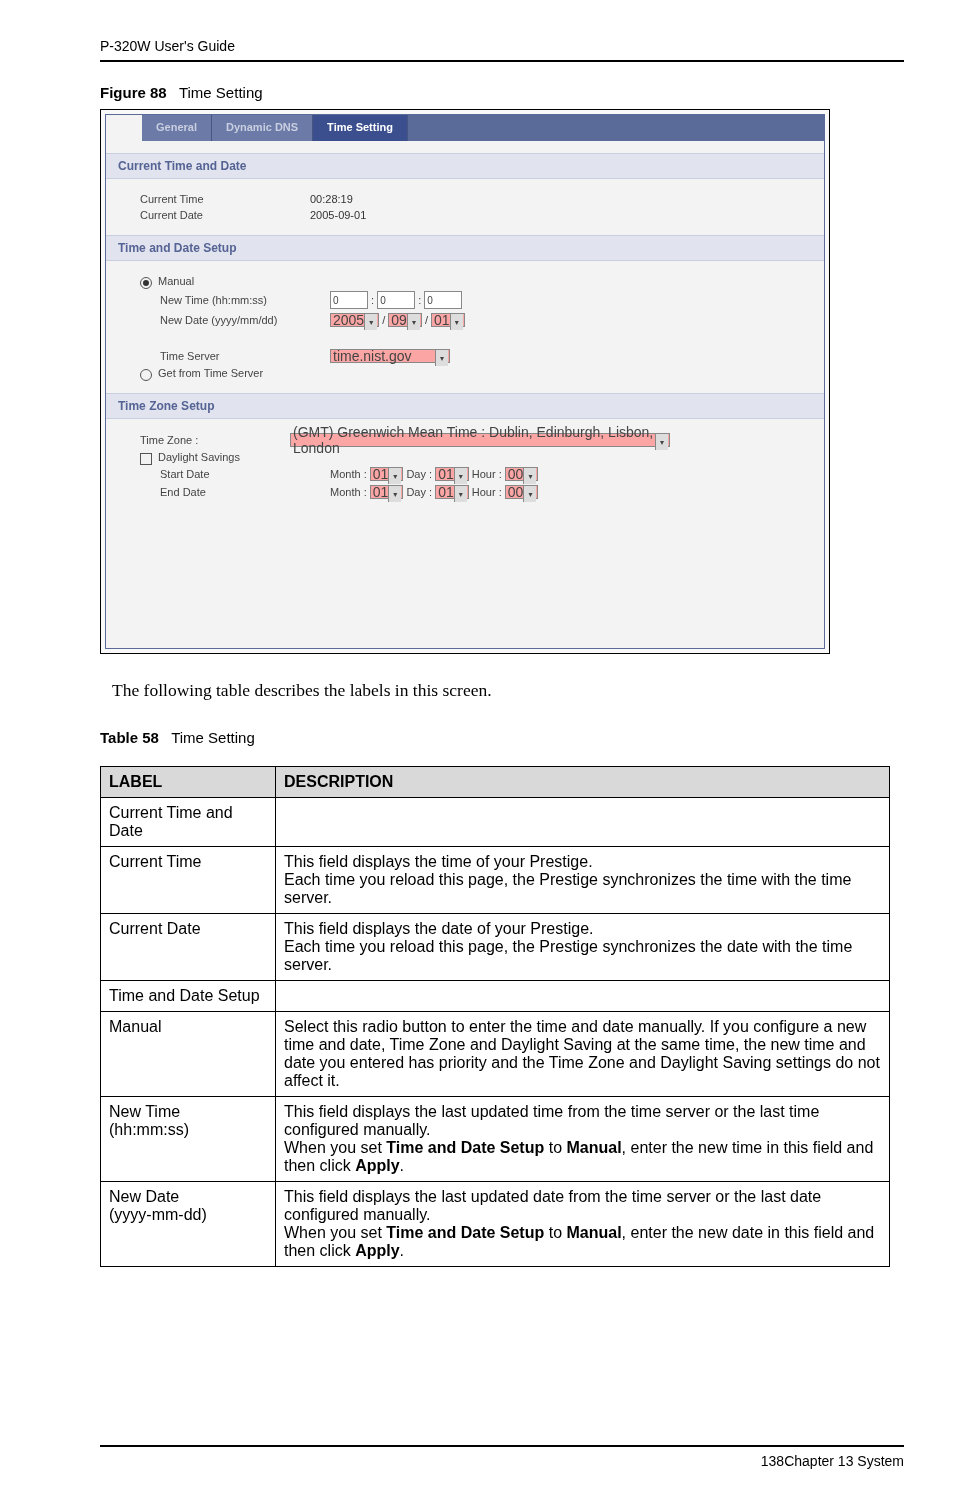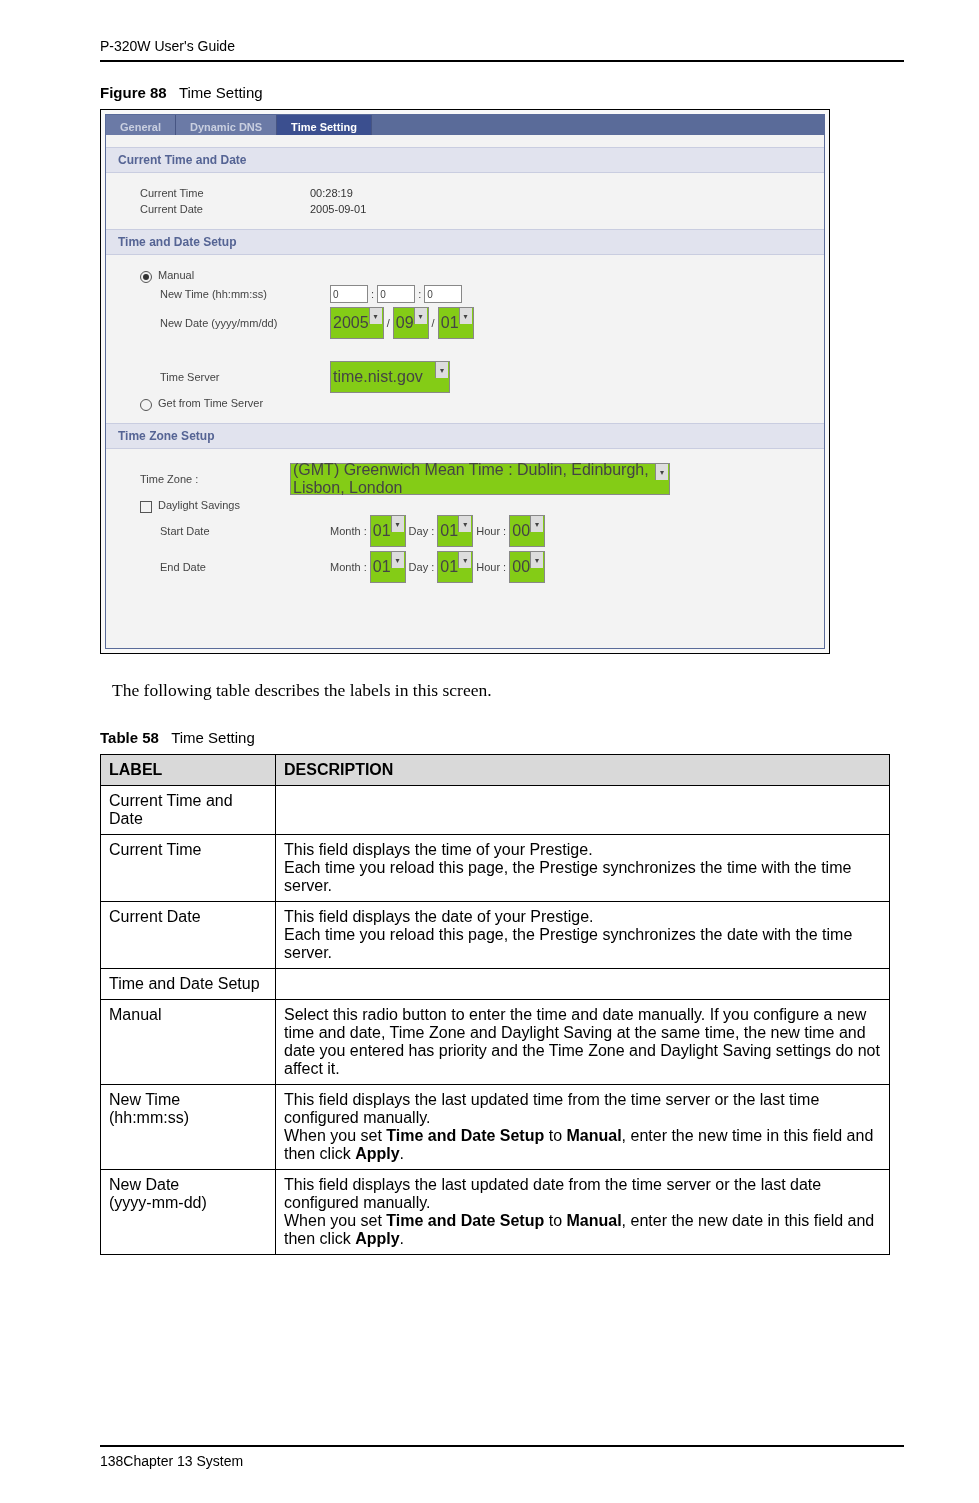--- a/index.html
+++ b/index.html
@@ -35,22 +35,23 @@
     overflow: hidden;
   }
   
   .ss-bg {
     position: absolute; inset: 4px;
     border: 1px solid #5a6b99;
     background: #f3f3f3;
   }
   .tabs {
     display: flex;
-    height: 20px;
+    height: 26px;
     background: #5a6b99;
+    margin-left: 36px;
   }
   .tab {
     font-size: 11px;
     color: #c9cfe0;
     font-weight: bold;
     padding: 6px 14px 0 14px;
     border-right: 1px solid #475583;
     background: #6b7aa6;
   }
   .tab.active {
@@ -77,21 +78,21 @@
     margin: 4px 0;
   }
   .lbl { width: 170px; }
   .val { color: #333; }
   .indent { margin-left: 20px; }
   .finput {
     border: 1px solid #888; background:#fff; height:18px; width:38px; font-size:10px; padding:1px 2px;
     display:inline-flex; align-items:center;
   }
   .fdrop {
-    border:1px solid #888; background:#84cc16; height:32px; font-size:16px; padding:1px 14px 1px 2px;
+    border:1px solid #888; background:#fca5a5; height:14px; font-size:14px; padding:1px 14px 1px 2px;
     display:inline-flex; align-items:center; position:relative;
   }
   .fdrop::after{
     content:"▾"; position:absolute; right:1px; top:0; width:12px; height:16px;
     background:#ddd; border-left:1px solid #888; font-size:8px;
     display:flex; align-items:center; justify-content:center;
   }
   .radio {
     width:12px;height:12px;border:1px solid #555;border-radius:50%;display:inline-block;margin-right:6px;position:relative;top:2px;
   }
@@ -107,21 +108,21 @@
   .widedrop { width:380px; }
   .tserv { width:120px; }
 
   .body-text {
     font-family: "Times New Roman", Times, serif;
     font-size: 17.5px;
     margin: 0 0 28px 12px;
   }
   .table-caption {
     font-size: 15px;
-    margin-bottom: 8px;
+    margin-bottom: 20px;
   }
   .table-caption .tabnum { font-weight: bold; }
 
   table.desc {
     border-collapse: collapse;
     width: 790px;
     font-size: 16px;
   }
   table.desc th, table.desc td {
     border: 1px solid #000;
@@ -138,21 +139,21 @@
 
   .footer {
     position: absolute;
     bottom: 34px;
     left: 100px;
     right: 75px;
     border-top: 2px solid #000;
     padding-top: 6px;
     font-size: 14px;
     display:flex;
-    justify-content: flex-start;
+    justify-content: flex-end;
   }
 </style>
 </head>
 <body>
 
 <div class="page">
   <div class="running-head">P-320W User's Guide</div>
 
   <div class="figure-caption">
     <span class="fignum">Figure 88</span>&nbsp;&nbsp;

